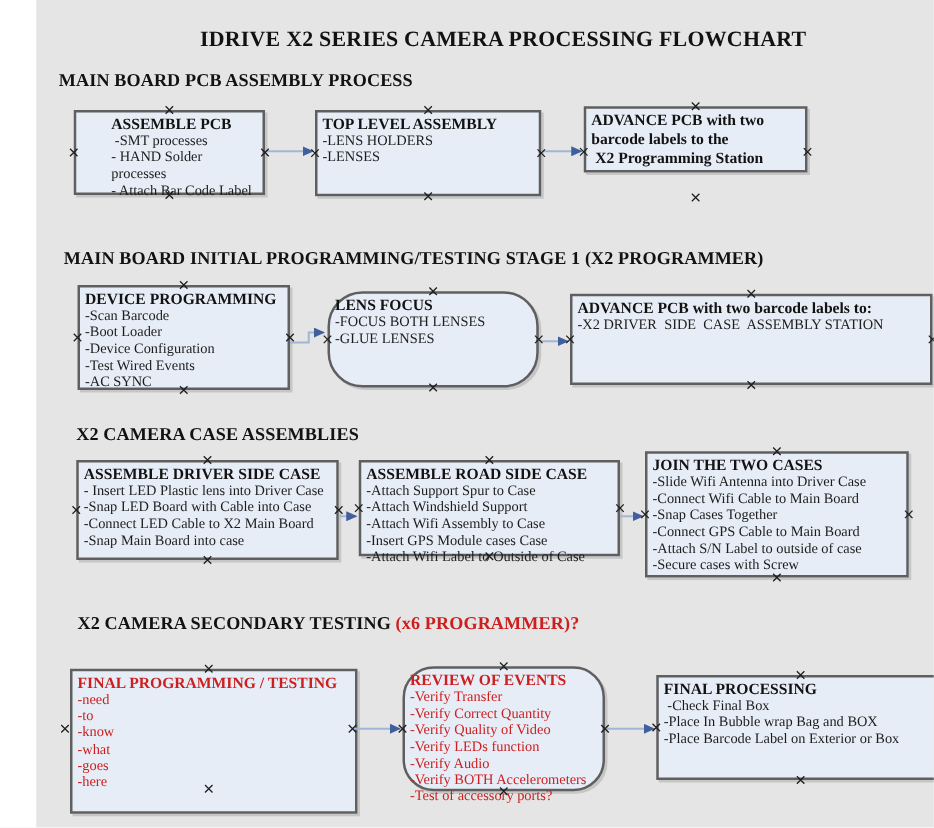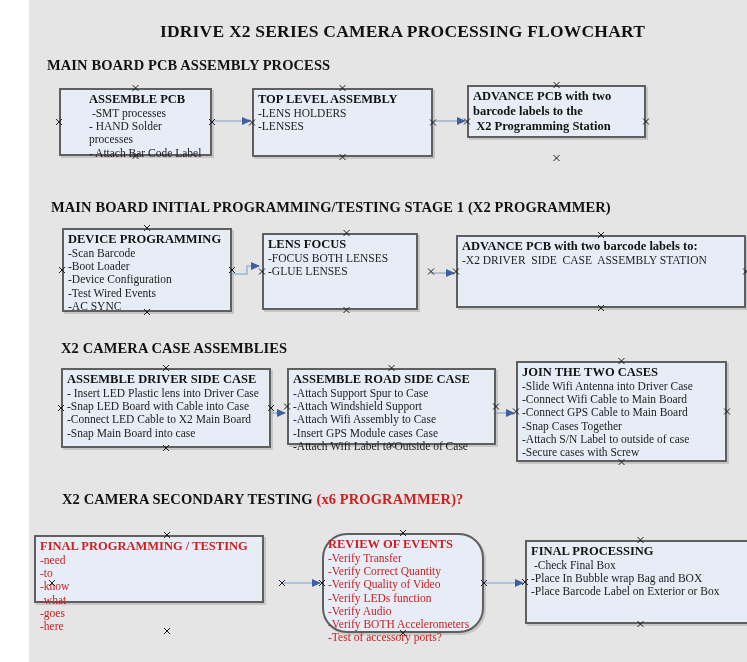--- a/index.html
+++ b/index.html
@@ -32,26 +32,26 @@
   }
   .box-item {
     font-size:11.5px; color:#1c1c1c; line-height:13.2px; white-space:pre-wrap;
   }
   .red .box-title, .red .box-item { color:#cc2020; }
 
   .b-a { left:30px;  top:88px;  width:153px; height:68px;padding-left:28px; }
   .b-b { left:223px; top:88px;  width:181px; height:69px; }
   .b-c { left:438px; top:85px;  width:179px; height:53px; }
   .b-d { left:33px;  top:228px; width:170px; height:84px; }
-  .b-e { left:233px; top:233px; width:156px; height:77px; }
+  .b-e { left:233px; top:233px; width:169px; height:77px;border-radius:28px; }
   .b-f { left:427px; top:235px; width:290px; height:73px; }
   .b-g { left:32px;  top:368px; width:210px; height:80px; }
   .b-h { left:258px; top:368px; width:209px; height:77px; }
   .b-i { left:487px; top:361px; width:211px; height:101px; }
-  .b-j { left:5px;  top:535px; width:230px; height:68px; }
+  .b-j { left:27px;  top:535px; width:230px; height:116px; }
   .b-k { left:293px; top:533px; width:162px; height:100px;border-radius:25px; }
   .b-l { left:496px; top:540px; width:231px; height:84px; }
 
   svg.overlay { position:absolute; left:0; top:0; z-index:5; pointer-events:none; }
 </style>
 </head>
 <body>
 
 <div class="canvas">
 
@@ -109,22 +109,22 @@
     <div class="box-item">-Attach Support Spur to Case</div>
     <div class="box-item">-Attach Windshield Support</div>
     <div class="box-item">-Attach Wifi Assembly to Case</div>
     <div class="box-item">-Insert GPS Module cases Case</div>
     <div class="box-item">-Attach Wifi Label to Outside of Case</div>
   </div>
   <div class="box b-i">
     <div class="box-title">JOIN THE TWO CASES</div>
     <div class="box-item">-Slide Wifi Antenna into Driver Case</div>
     <div class="box-item">-Connect Wifi Cable to Main Board</div>
+    <div class="box-item">-Snap Cases Together</div>
     <div class="box-item">-Connect GPS Cable to Main Board</div>
-    <div class="box-item">-Snap Cases Together</div>
     <div class="box-item">-Attach S/N Label to outside of case</div>
     <div class="box-item">-Secure cases with Screw</div>
   </div>
 
   <div class="box b-j red">
     <div class="box-title">FINAL PROGRAMMING / TESTING</div>
     <div class="box-item">-need</div>
     <div class="box-item">-to</div>
     <div class="box-item">-know</div>
     <div class="box-item">-what</div>

